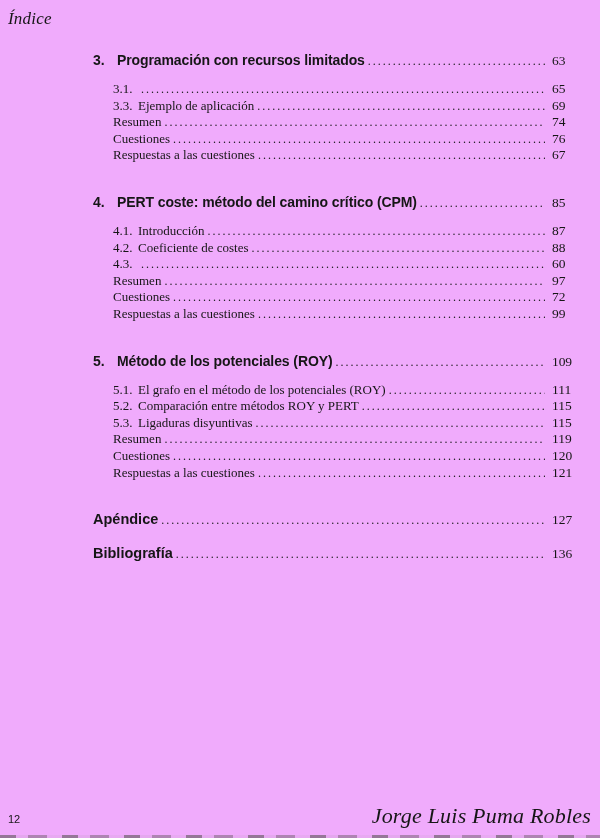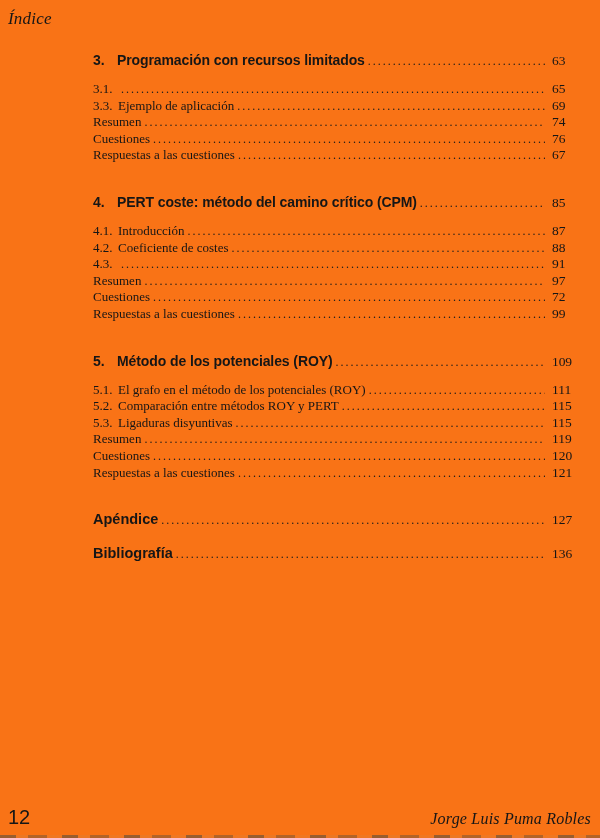--- a/index.html
+++ b/index.html
@@ -1,21 +1,21 @@
 <!DOCTYPE html>
 <html><head>
 <meta charset="utf-8">
 <style>
   html, body { margin: 0; padding: 0; background: #d8d8d4; }
   .page {
     position: relative;
     width: 600px;
     height: 838px;
     margin: 0 auto;
-    background: #f97316;
+    background: #f0abfc;
     color: #161616;
     font-family: "Liberation Serif", serif;
     overflow: hidden;
   }
   .header-title {
     position: absolute;
     top: 8px;
     left: 8px;
     font-style: italic;
     font-size: 17px;
@@ -56,21 +56,21 @@
   }
   .chapter-row {
     font-family: "Liberation Sans", sans-serif;
     font-weight: bold;
     font-size: 14px;
     line-height: 16px;
     letter-spacing: -0.1px;
     margin-bottom: 12px;
   }
   .chapter-row .num { width: 24px; }
-  .subs { }
+  .subs { margin-left: 20px; }
   .sub-row {
     font-size: 13px;
     line-height: 15.6px;
   }
   .sub-row .num { width: 25px; }
   .section { margin-bottom: 30px; }
   .backmatter { margin-top: 2px; }
   .backmatter .row {
     font-family: "Liberation Sans", sans-serif;
     font-weight: bold;
@@ -82,25 +82,25 @@
     position: absolute;
     left: 8px;
     right: 9px;
     bottom: 9px;
     display: flex;
     justify-content: space-between;
     align-items: baseline;
   }
   .footer-page {
     font-family: "Liberation Sans", sans-serif;
-    font-size: 20px;
+    font-size: 11px;
   }
   .footer-author {
     font-style: italic;
-    font-size: 16px;
+    font-size: 22px;
     letter-spacing: 0.2px;
     margin-top: 28px;
   }
   .scan-edge {
     position: absolute;
     bottom: 0;
     left: 0;
     right: 0;
     height: 3px;
     background: repeating-linear-gradient(90deg,
@@ -173,21 +173,21 @@
         </div>
         <div class="row sub-row">
           <span class="num">4.2.</span>
           <span class="title">Coeficiente de costes</span>
           <span class="leader"></span>
           <span class="pageno">88</span>
         </div>
         <div class="row sub-row">
           <span class="num">4.3.</span>
           <span class="leader"></span>
-          <span class="pageno">91</span>
+          <span class="pageno">60</span>
         </div>
         <div class="row sub-row">
           <span class="title">Resumen</span>
           <span class="leader"></span>
           <span class="pageno">97</span>
         </div>
         <div class="row sub-row">
           <span class="title">Cuestiones</span>
           <span class="leader"></span>
           <span class="pageno">72</span>

